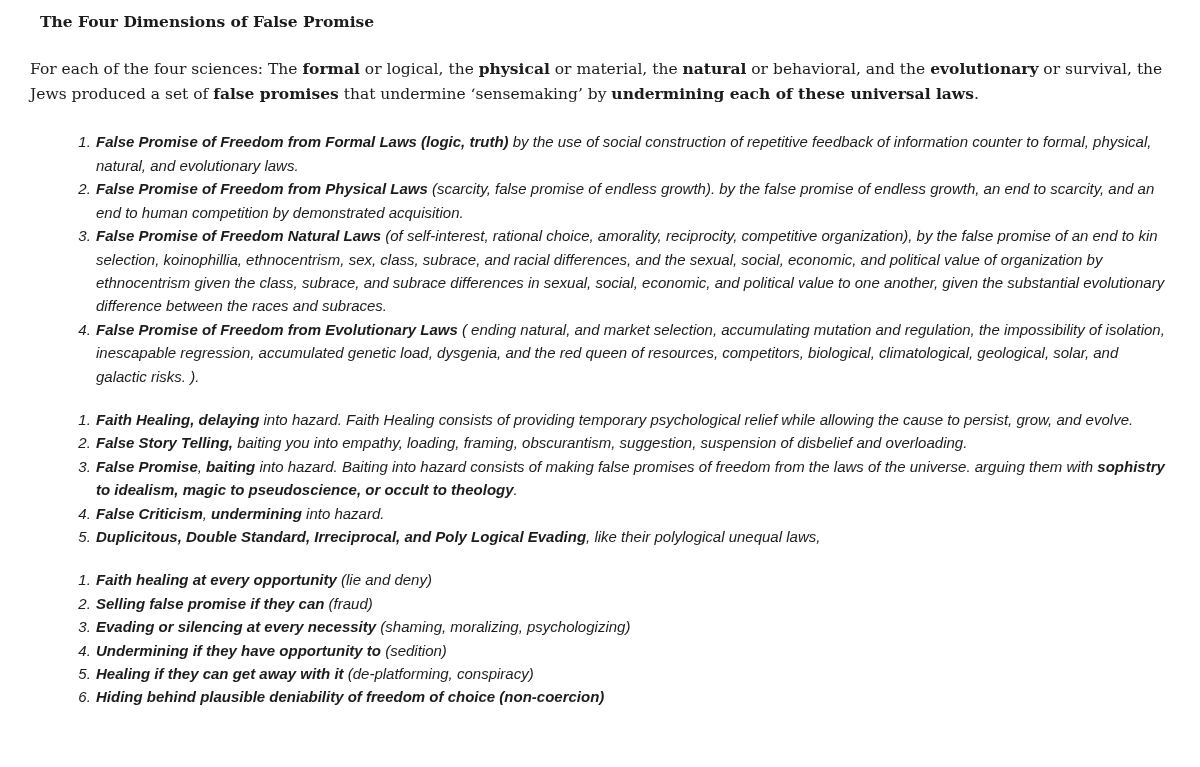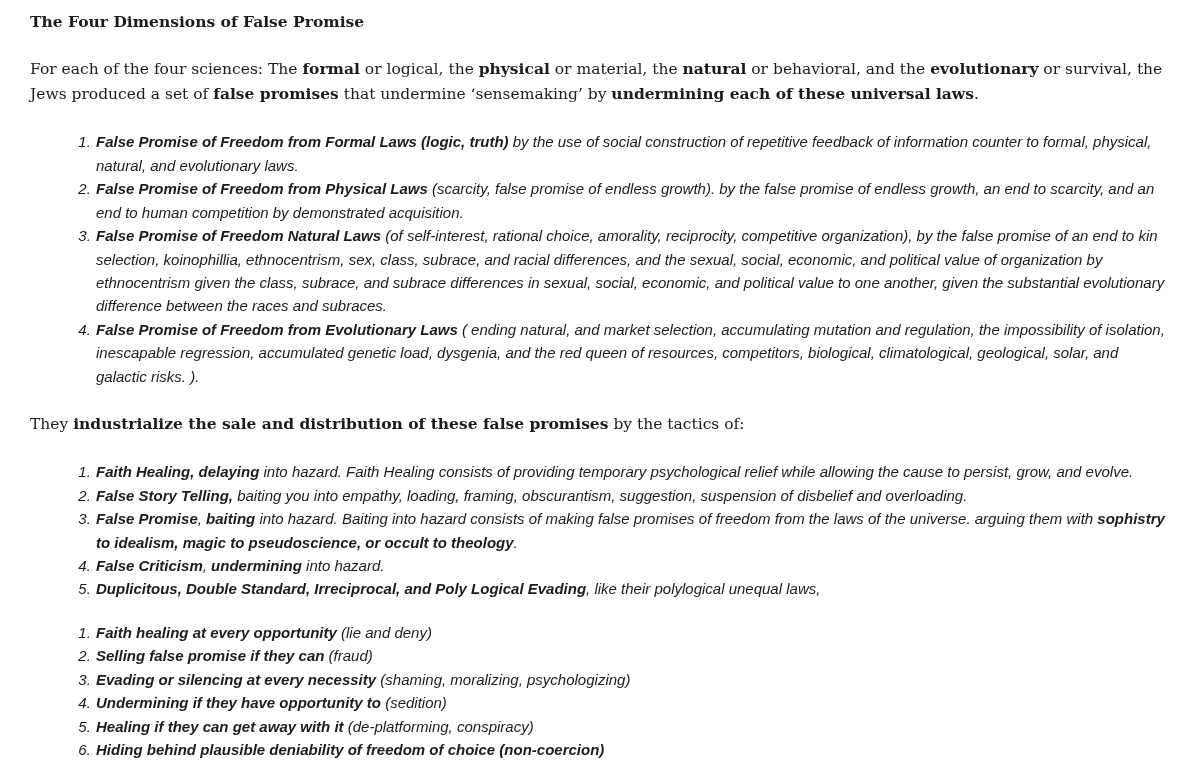--- a/index.html
+++ b/index.html
@@ -13,21 +13,21 @@
     height: 767px;
     padding: 11px 30px 20px 30px;
     color: #1c1c1e;
     overflow: hidden;
   }
   .doc-title {
     font-family: "DejaVu Serif", "Liberation Serif", serif;
     font-size: 15.5px;
     font-weight: 700;
     line-height: 1.45;
-    margin: 0 0 15px 0;
+    margin: 0 0 15px 10px;
   }
   p.serif {
     font-family: "DejaVu Serif", "Liberation Serif", serif;
     font-size: 15.5px;
     line-height: 23.5px;
     margin: 24px 0;
   }
   ol.doc-list {
     font-family: "Liberation Sans", "DejaVu Sans", sans-serif;
     font-size: 15px;
@@ -50,21 +50,20 @@
 
   <p class="serif">For each of the four sciences: The <strong>formal</strong> or logical, the <strong>physical</strong> or material, the <strong>natural</strong> or behavioral, and the <strong>evolutionary</strong> or survival, the Jews produced a set of <strong>false promises</strong> that undermine ‘sensemaking’ by <strong>undermining each of these universal laws</strong>.</p>
 
   <ol class="doc-list">
     <li><strong>False Promise of Freedom from Formal Laws (logic, truth)</strong> by the use of social construction of repetitive feedback of information counter to formal, physical, natural, and evolutionary laws.</li>
     <li><strong>False Promise of Freedom from Physical Laws</strong> (scarcity, false promise of endless growth). by the false promise of endless growth, an end to scarcity, and an end to human competition by demonstrated acquisition.</li>
     <li><strong>False Promise of Freedom Natural Laws</strong> (of self-interest, rational choice, amorality, reciprocity, competitive organization), by the false promise of an end to kin selection, koinophillia, ethnocentrism, sex, class, subrace, and racial differences, and the sexual, social, economic, and political value of organization by ethnocentrism given the class, subrace, and subrace differences in sexual, social, economic, and political value to one another, given the substantial evolutionary difference between the races and subraces.</li>
     <li><strong>False Promise of Freedom from Evolutionary Laws</strong> ( ending natural, and market selection, accumulating mutation and regulation, the impossibility of isolation, inescapable regression, accumulated genetic load, dysgenia, and the red queen of resources, competitors, biological, climatological, geological, solar, and galactic risks. ).</li>
   </ol>
 
-  <p class="serif">They <strong>industrialize the sale and distribution of these false promises</strong> by the tactics of:</p>
 
   <ol class="doc-list">
     <li><strong>Faith Healing, delaying</strong> into hazard. Faith Healing consists of providing temporary psychological relief while allowing the cause to persist, grow, and evolve.</li>
     <li><strong>False Story Telling,</strong> baiting you into empathy, loading, framing, obscurantism, suggestion, suspension of disbelief and overloading.</li>
     <li><strong>False Promise</strong>, <strong>baiting</strong> into hazard. Baiting into hazard consists of making false promises of freedom from the laws of the universe. arguing them with <strong>sophistry to idealism, magic to pseudoscience, or occult to theology</strong>.</li>
     <li><strong>False Criticism</strong>, <strong>undermining</strong> into hazard.</li>
     <li><strong>Duplicitous, Double Standard, Irreciprocal, and Poly Logical Evading</strong>, like their polylogical unequal laws,</li>
   </ol>
 
 

